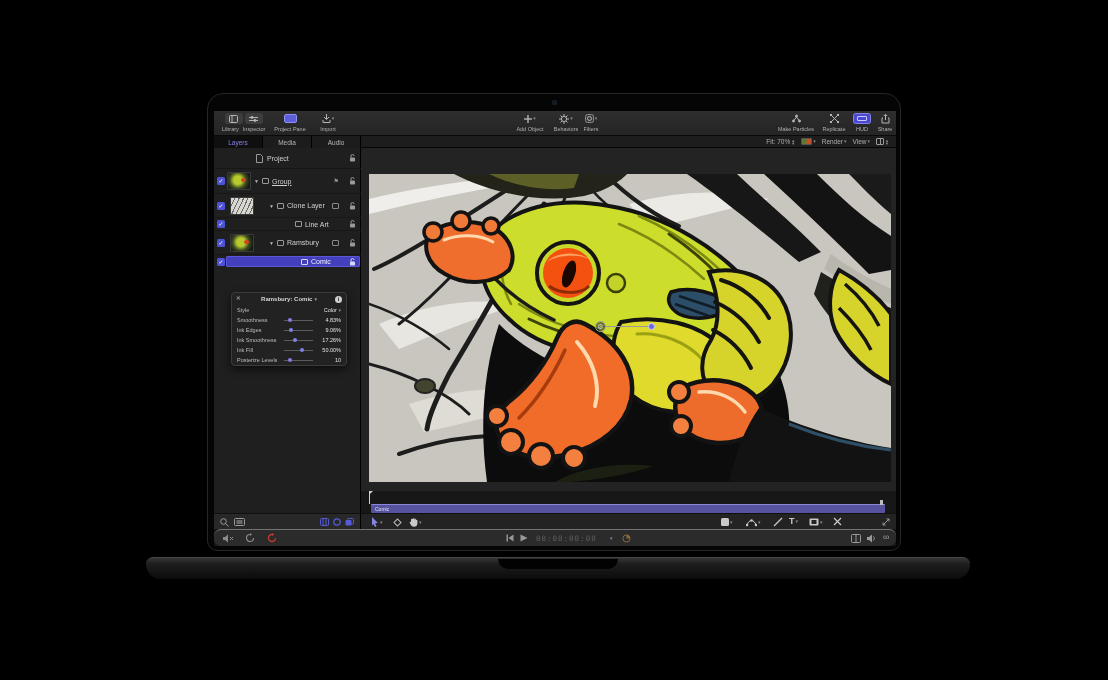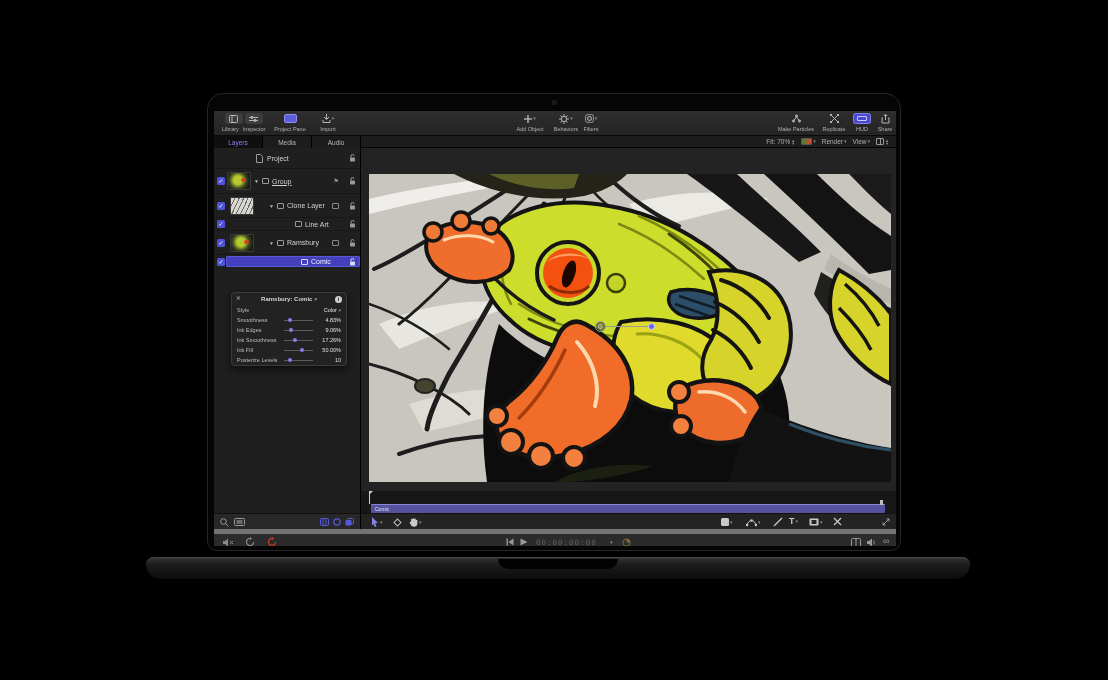--- a/index.html
+++ b/index.html
@@ -104,21 +104,21 @@
     border-top:1px solid #8a86d8;border-radius:1px;}
   .cliplabel{font-size:5px;color:#e2e2f5;padding:1px 0 0 4px;white-space:nowrap;}
   .outmark{position:absolute;right:2px;top:-5px;width:3px;height:5px;background:#bdbdbd;}
 
   
   .midbar-left{position:absolute;left:0;top:402px;width:147px;height:16px;background:#282828;
     border-top:1px solid #101010;border-right:1px solid #000;}
   .midbar-right{position:absolute;left:147px;top:402px;width:535px;height:16px;background:#232323;
     border-top:1px solid #101010;}
   .transport{position:absolute;left:0;top:418px;width:682px;height:17px;background:#2b2b2b;
-    border-top:5px solid #737373;}
+    border-top:1px solid #737373;border-radius:7px;}
   .abs{position:absolute;}
   .tool{display:flex;align-items:center;gap:1px;}
   .timecode{font-family:"DejaVu Sans Mono",monospace;font-size:7.5px;color:#606060;letter-spacing:1px;}
   svg{display:block;}
 </style>
 </head>
 <body>
 
 <div class="laptop-screen">
   <div class="camera-dot"></div>

